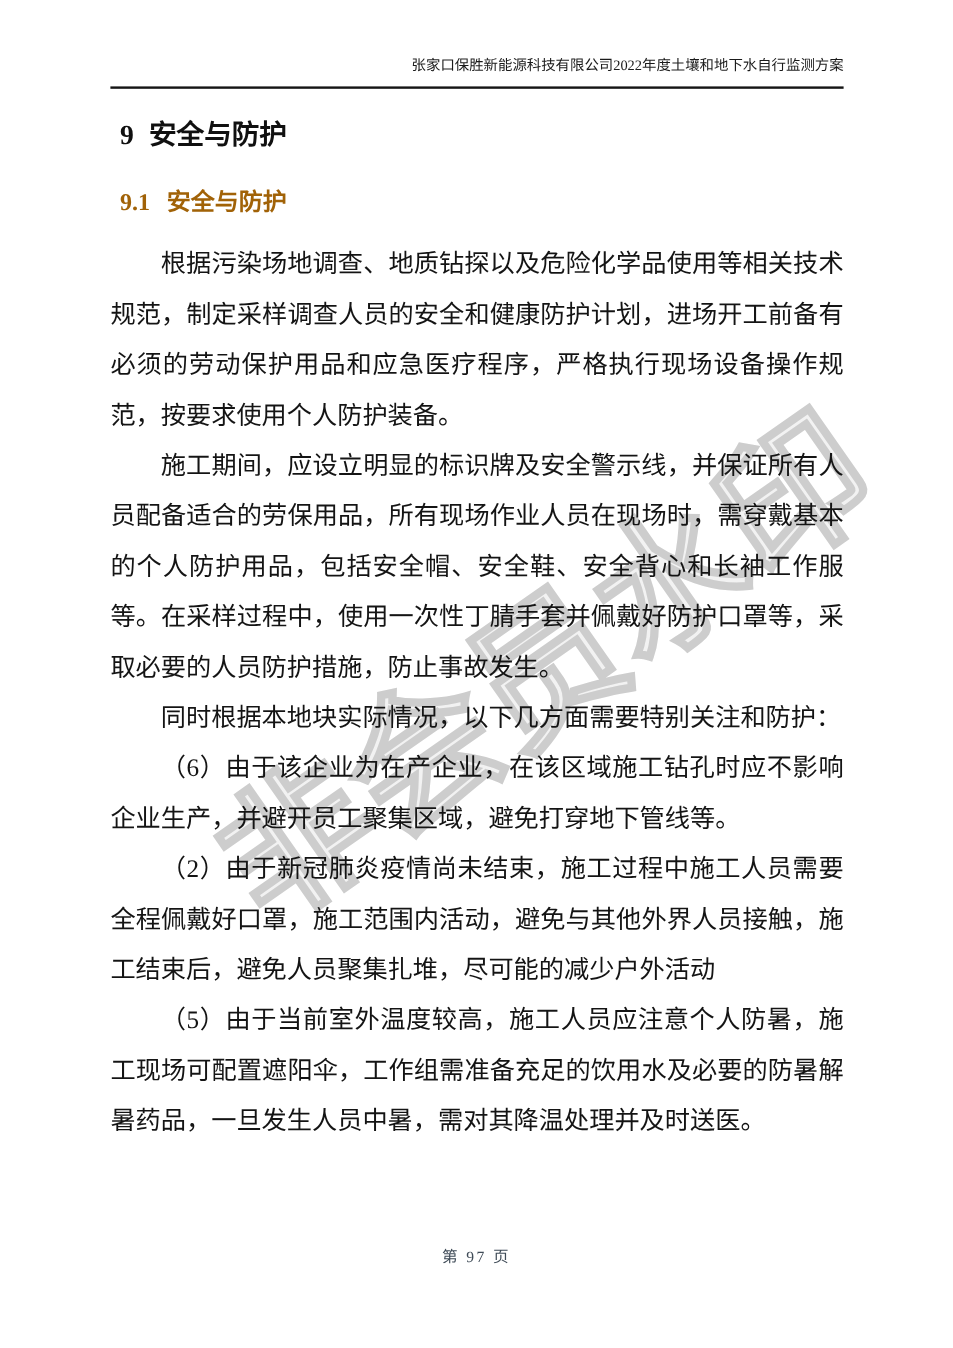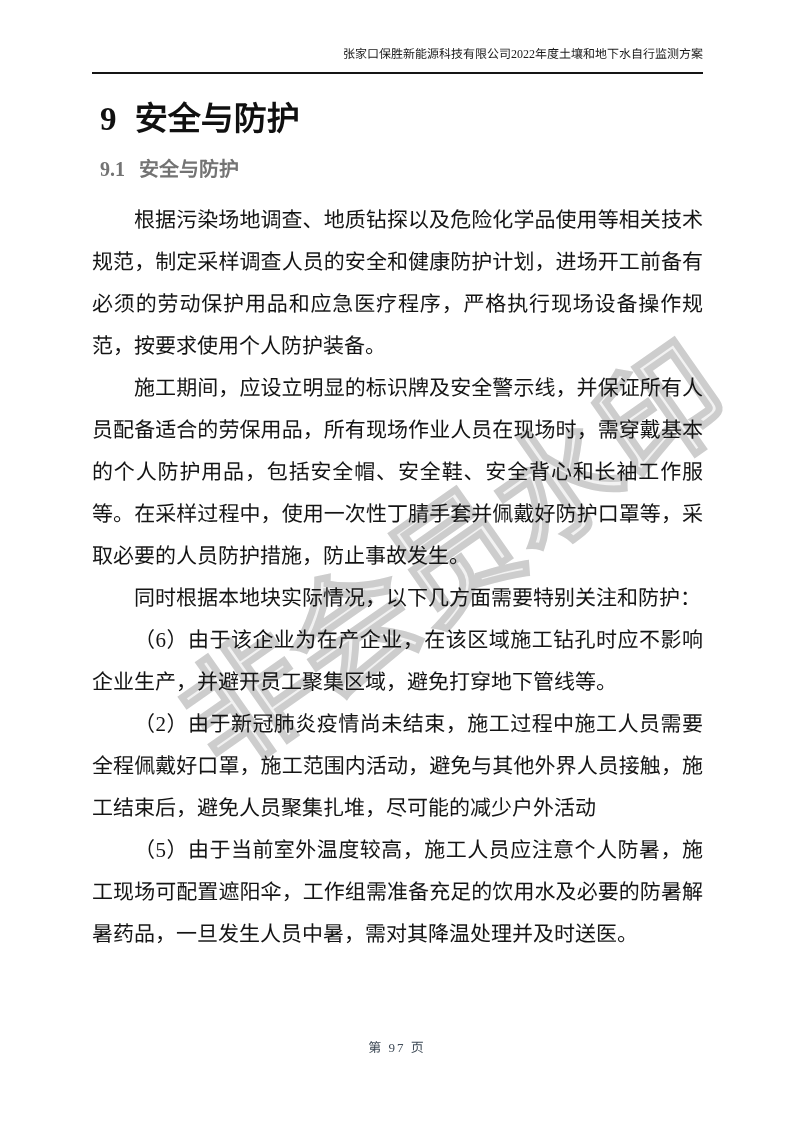--- a/index.html
+++ b/index.html
@@ -53,37 +53,37 @@
     height: 0;
     border-top: 2px solid #151515;
     z-index: 2;
   }
   
   .h1 {
     position: absolute;
     top: 99px;
     left: 100px;
     margin: 0;
-    font-size: 33px;
+    font-size: 23px;
     line-height: 1.25;
     font-weight: bold;
     color: #101010;
     z-index: 2;
     text-align: right;
   }
   .h1 .num { margin-right: 0.55em; }
   .h2 {
     position: absolute;
     top: 156px;
     left: 100px;
     margin: 0;
     font-size: 20px;
     line-height: 1.3;
     font-weight: bold;
-    color: #737373;
+    color: #a16207;
     z-index: 2;
   }
   .h2 .num { margin-right: 0.7em; }
   
   .body-text {
     position: absolute;
     top: 199px;
     left: 92px;
     width: 611px;
     z-index: 2;

